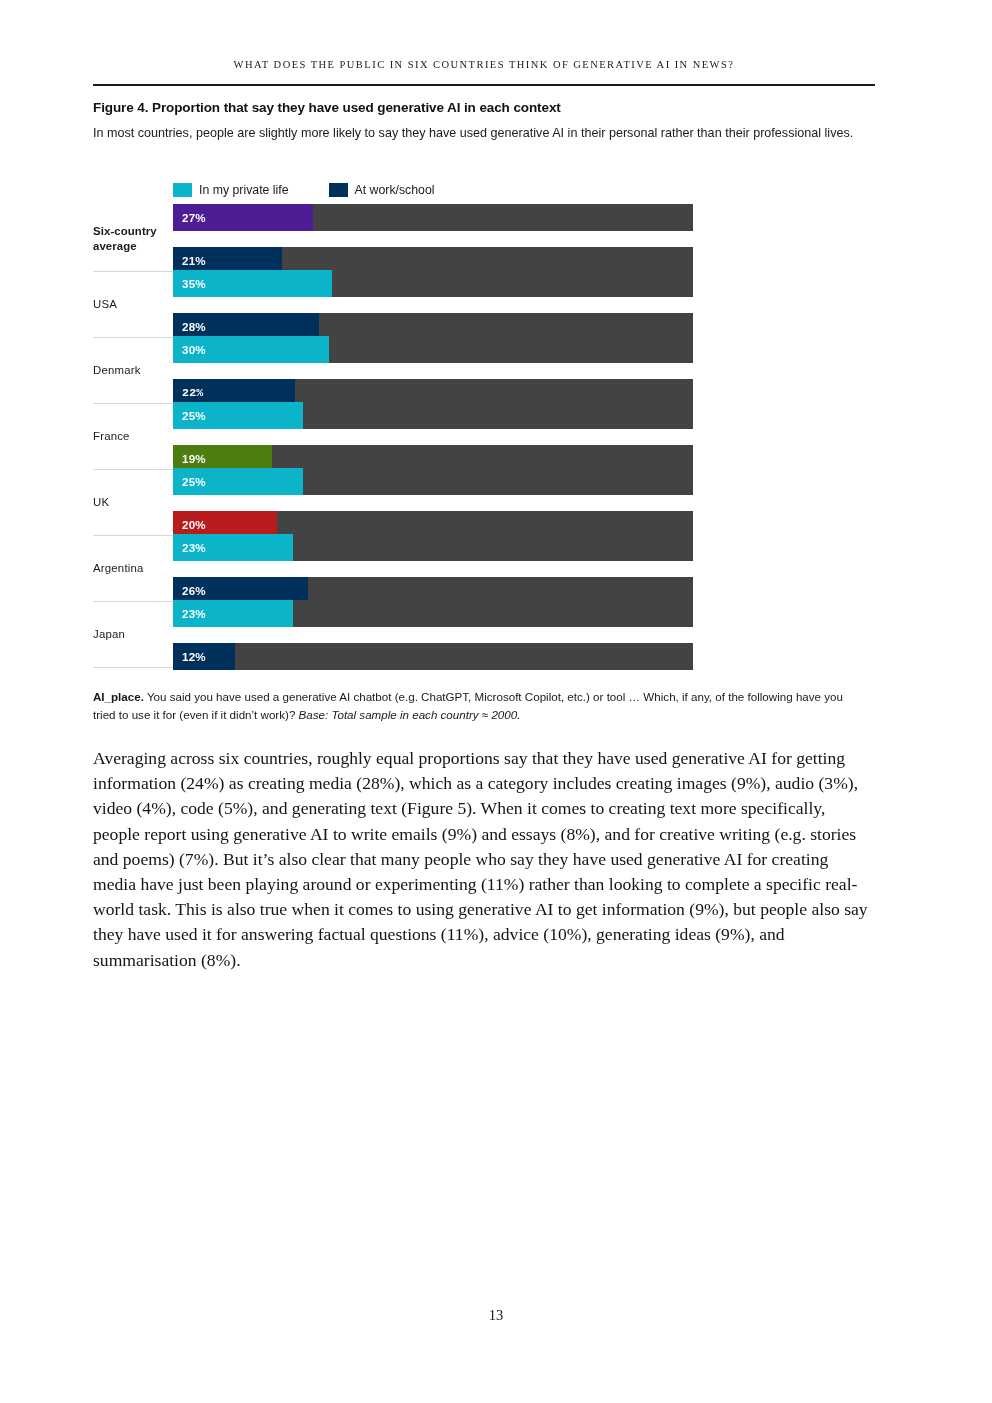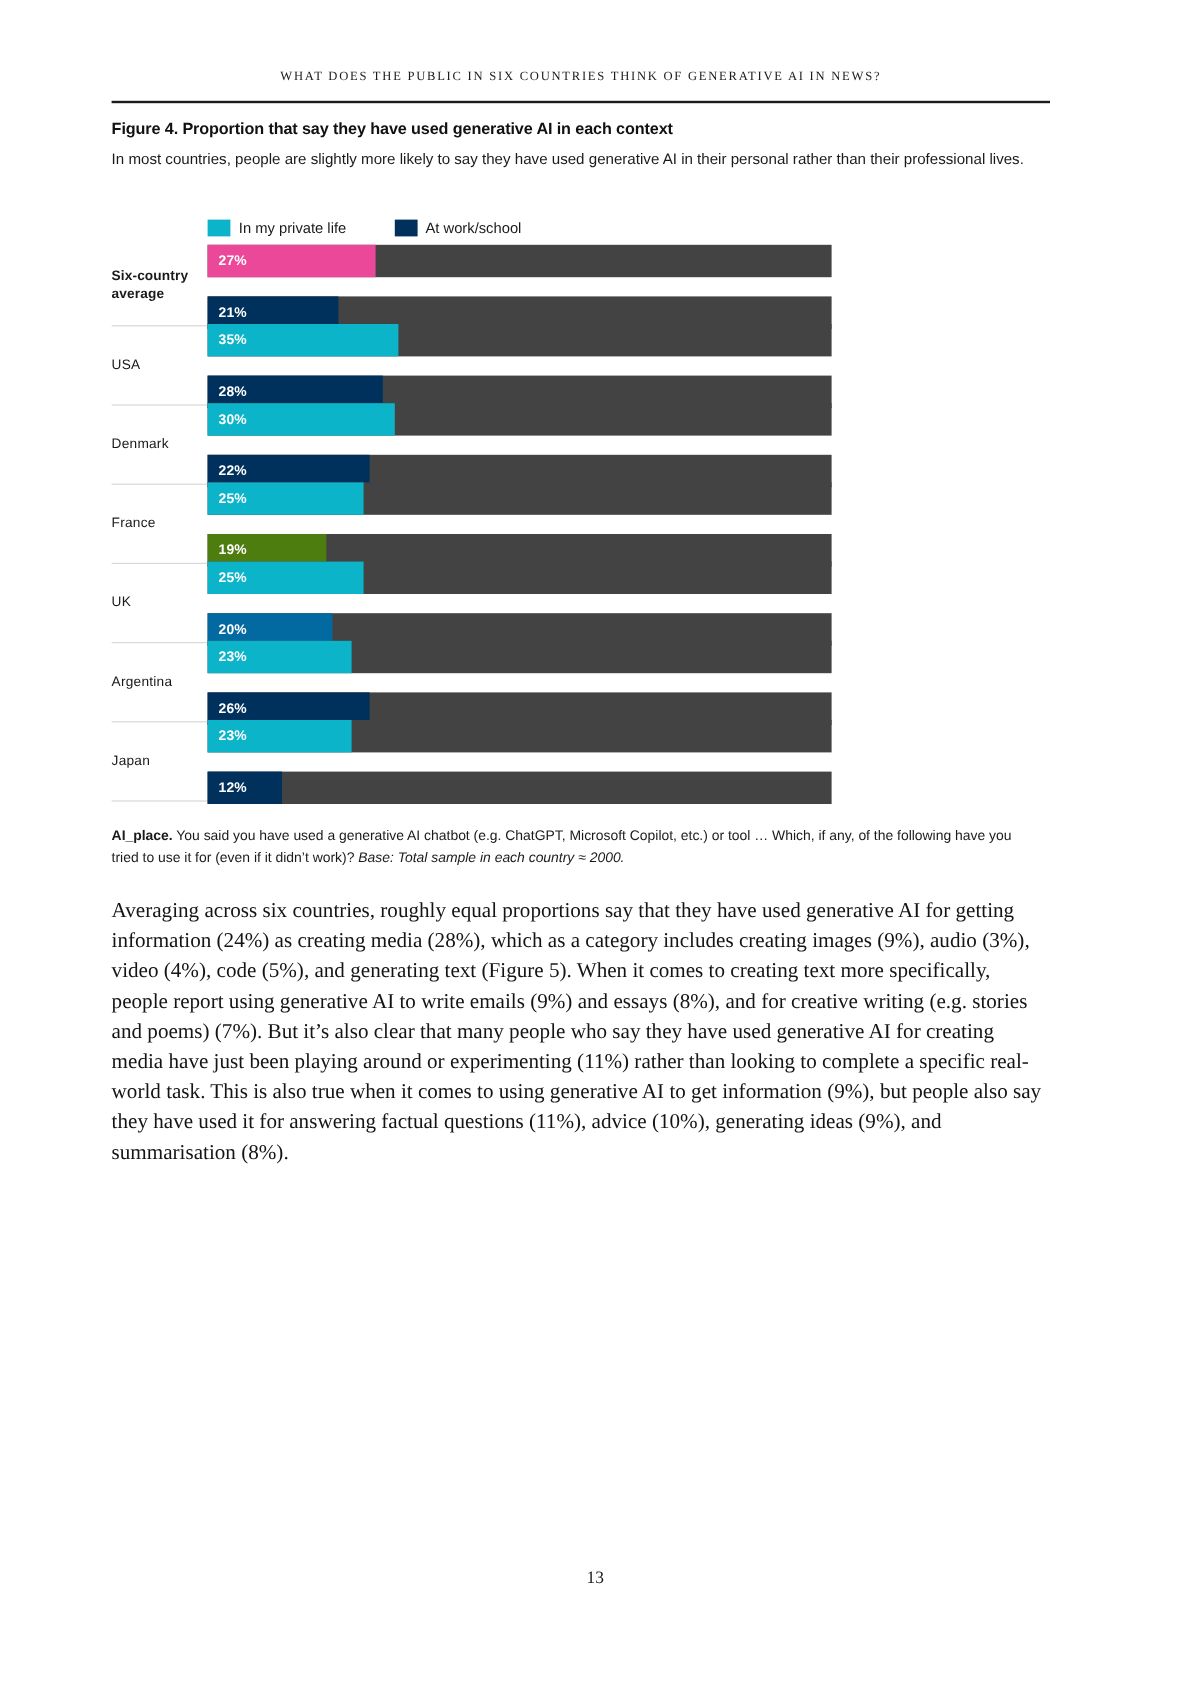--- a/index.html
+++ b/index.html
@@ -223,21 +223,21 @@
     </div>
 
   <div class="chart" id="chart-host">
       <div class="chart-row">
         <div class="row-label bold">
           <div>Six-country</div>
           <div>average</div>
         </div>
         <div class="track-wrap">
           <div class="track">
-            <div class="bar" style="width: 140.4px; background: #ec4899;">
+            <div class="bar" style="width: 140.4px; background: #4c1d95;">
               <span class="bar-value">27%</span>
             </div>
           </div>
           <div class="track">
             <div class="bar" style="width: 109.2px; background: rgb(0, 48, 92);">
               <span class="bar-value">21%</span>
             </div>
           </div>
         </div>
       </div>
@@ -262,21 +262,21 @@
         <div class="row-label">
           <div>Denmark</div>
         </div>
         <div class="track-wrap">
           <div class="track">
             <div class="bar" style="width: 156px; background: rgb(11, 180, 200);">
               <span class="bar-value">30%</span>
             </div>
           </div>
           <div class="track">
-            <div class="bar" style="width: 135px; background: rgb(0, 48, 92);">
+            <div class="bar" style="width: 122px; background: rgb(0, 48, 92); font-family: Liberation Mono, monospace;">
               <span class="bar-value">22%</span>
             </div>
           </div>
         </div>
       </div>
       <div class="chart-row">
         <div class="row-label">
           <div>France</div>
         </div>
         <div class="track-wrap">
@@ -296,21 +296,21 @@
         <div class="row-label">
           <div>UK</div>
         </div>
         <div class="track-wrap">
           <div class="track">
             <div class="bar" style="width: 130px; background: rgb(11, 180, 200);">
               <span class="bar-value">25%</span>
             </div>
           </div>
           <div class="track">
-            <div class="bar" style="width: 104px; background: #0369a1;">
+            <div class="bar" style="width: 104px; background: #b91c1c;">
               <span class="bar-value">20%</span>
             </div>
           </div>
         </div>
       </div>
       <div class="chart-row">
         <div class="row-label">
           <div>Argentina</div>
         </div>
         <div class="track-wrap">

